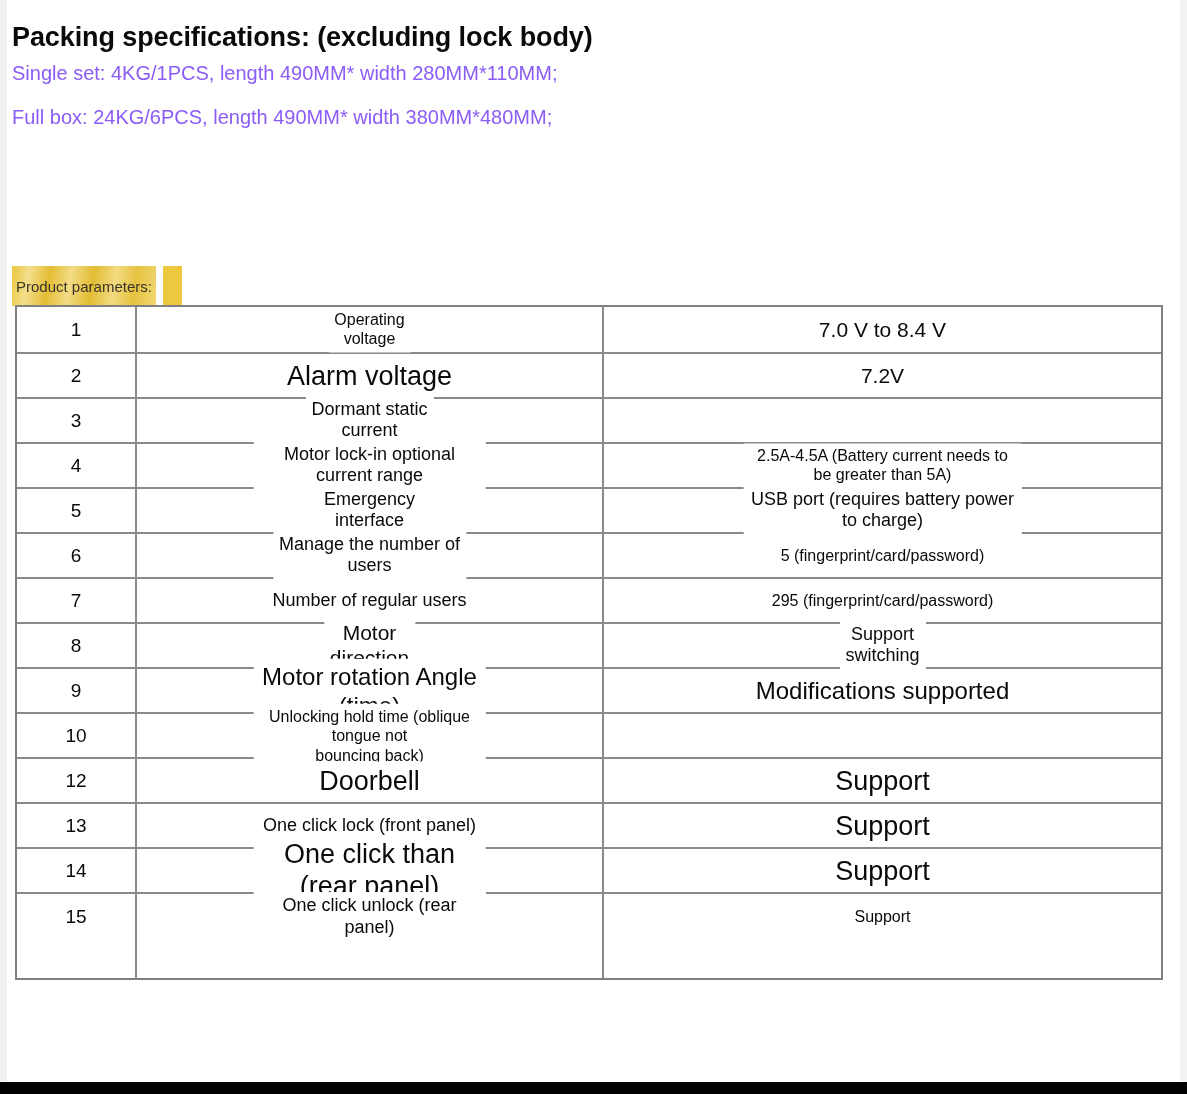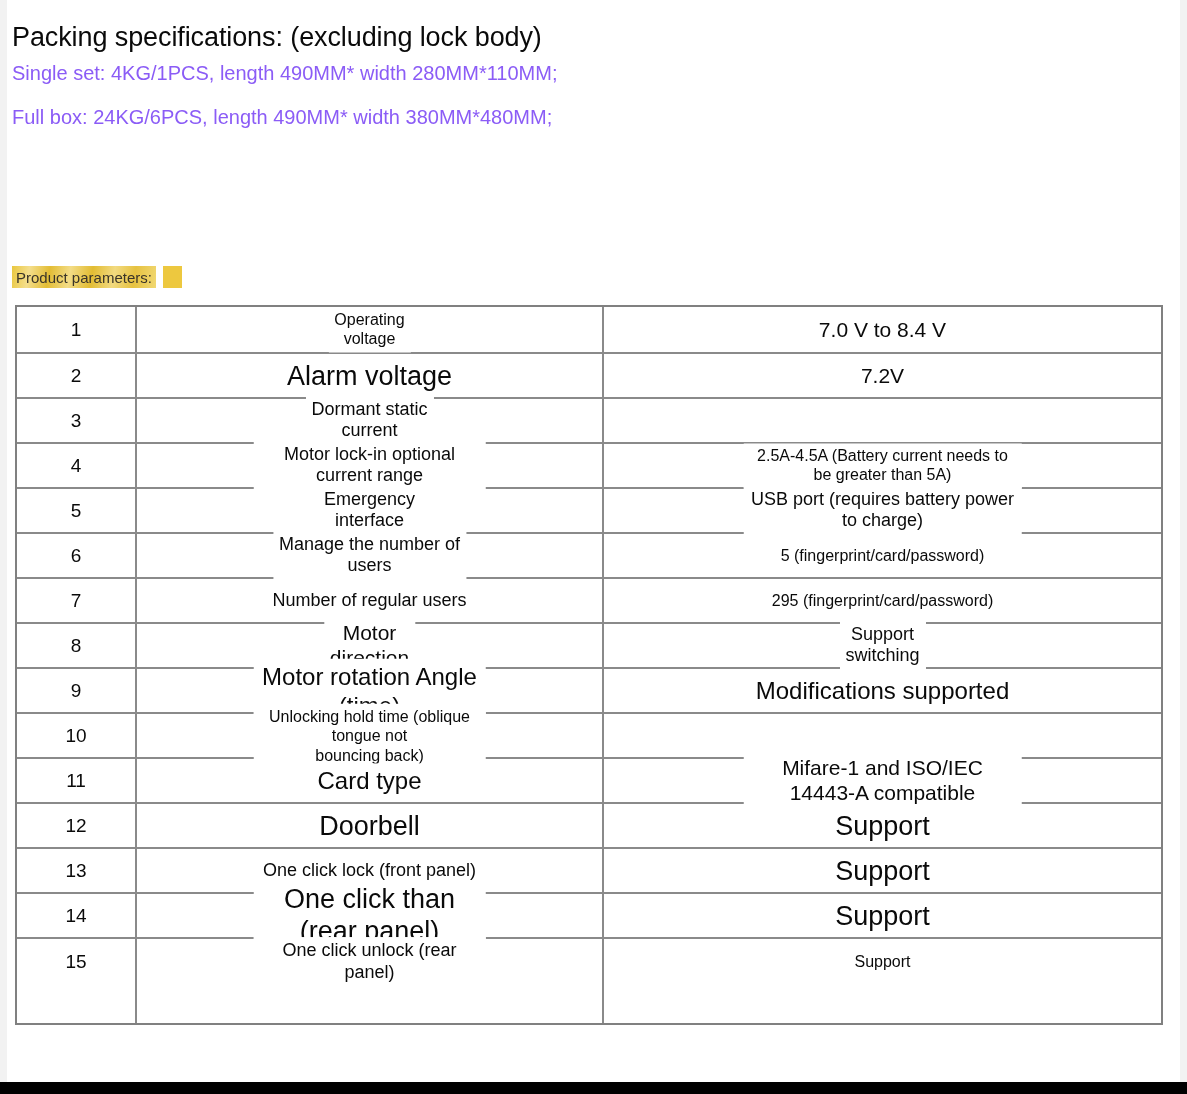--- a/index.html
+++ b/index.html
@@ -47,41 +47,41 @@
 
   
   .heading-block {
     position: absolute;
     left: 5px;
     top: 22px;
     width: 1100px;
   }
   .doc-title {
     font-size: 27px;
-    font-weight: 400;
+    font-weight: 700;
     line-height: 1.15;
     margin: 0 0 8px 0;
     letter-spacing: -0.1px;
     color: #0a0a0a;
   }
   .doc-line {
     font-size: 20px;
     line-height: 1.2;
     margin: 0 0 20px 0;
     color: #8b5cf6;
   }
 
   
   .param-label-wrap {
     position: absolute;
     left: 5px;
     top: 266px;
     display: flex;
     align-items: stretch;
-    height: 22px;
+    height: 40px;
   }
   .param-label {
     display: flex;
     align-items: center;
     padding: 0 4px 0 4px;
     font-size: 15px;
     color: #3a3428;
     background: linear-gradient(100deg,
         #e9c73f 0%, #f4de8c 12%, #e3bd35 26%,
         #f3dc86 40%, #e2bc33 55%, #f2da80 70%,
@@ -295,31 +295,20 @@
     <div class="trow" style="height:45px">
       <div class="cell-sn">
         <span class="chip sn-md">10</span>
       </div>
       <div class="cell-item">
         <span class="chip s-sm">Unlocking hold time (oblique tongue not
 bouncing back)</span>
       </div>
     </div>
 
-    <div class="trow" style="height:45px">
-      <div class="cell-sn">
-        <span class="chip sn-md">11</span>
-      </div>
-      <div class="cell-item">
-        <span class="chip s-xl">Card type</span>
-      </div>
-      <div class="cell-tech">
-        <span class="chip s-lg">Mifare-1 and ISO/IEC 14443-A compatible</span>
-      </div>
-    </div>
 
     <div class="trow" style="height:45px">
       <div class="cell-sn">
         <span class="chip sn-md">12</span>
       </div>
       <div class="cell-item">
         <span class="chip s-xxl">Doorbell</span>
       </div>
       <div class="cell-tech">
         <span class="chip s-xxl">Support</span>

